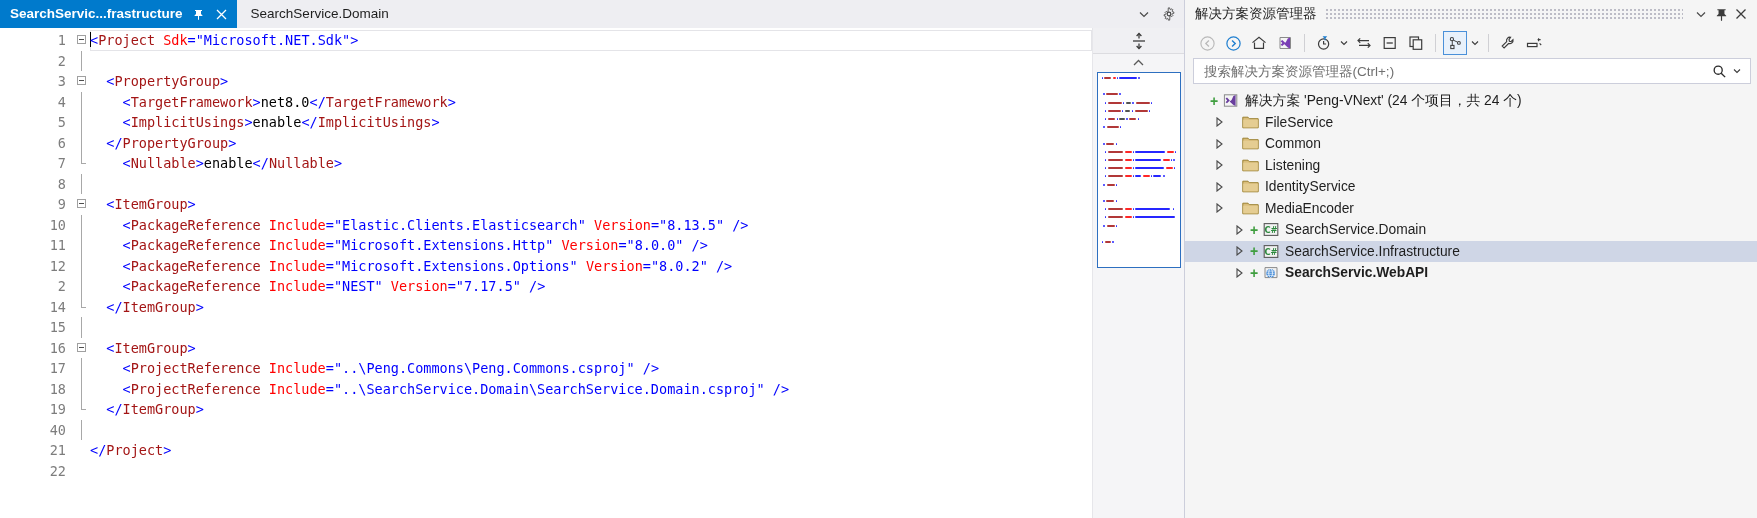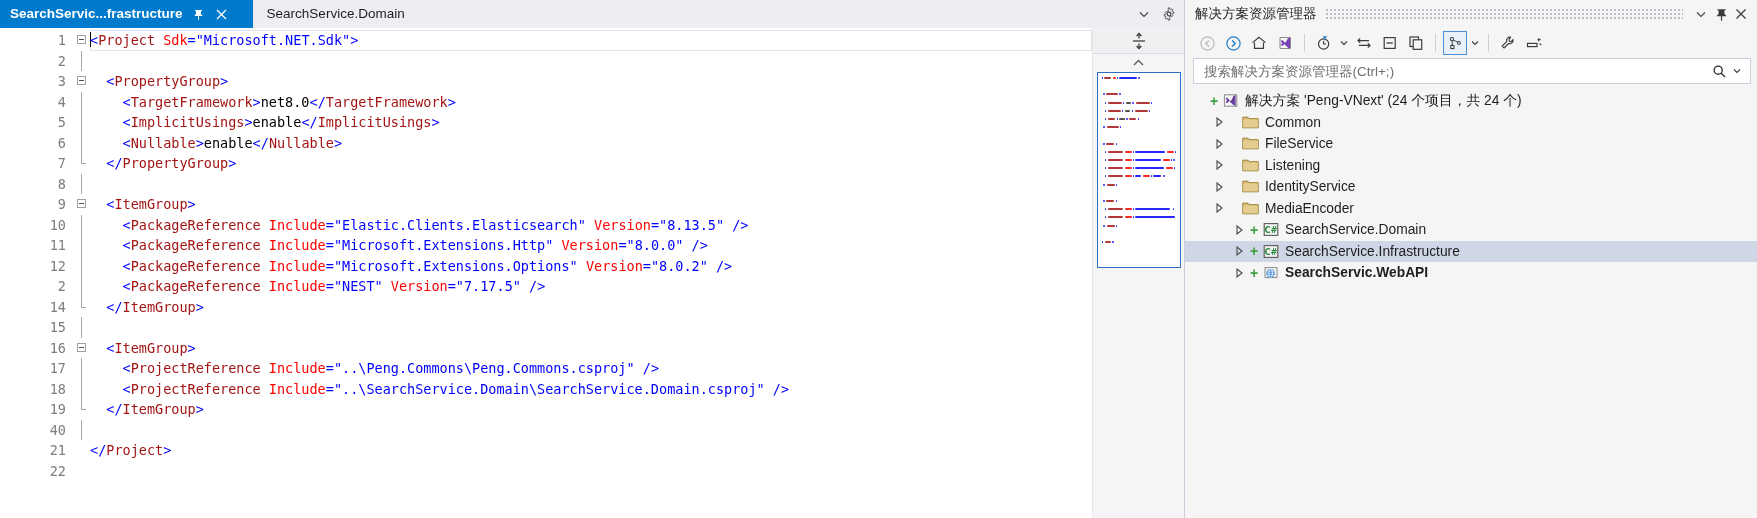--- a/index.html
+++ b/index.html
@@ -23,21 +23,21 @@
 
   
   .tabstrip {
     height: 28px; min-height: 28px;
     background: #eeeef2;
     display: flex; align-items: stretch;
     position: relative;
   }
   .tab {
     display: flex; align-items: center;
-    padding: 0 24px 0 10px;
+    padding: 0 8px 0 10px;
     font-size: 13.5px;
     height: 28px;
     white-space: nowrap;
     cursor: default;
   }
   .tab.active {
     background: #007acc;
     color: #ffffff;
     font-weight: bold;
   }
@@ -372,22 +372,22 @@
           </div>
           <div class="foldrow"></div>
           <div class="foldrow"></div>
         </div>
       <div class="code-area" id="codearea">
           <div class="code-line first"><span class="caret"></span><span class="tk-brk">&lt;</span><span class="tk-tag">Project</span><span class="tk-txt"> </span><span class="tk-attr">Sdk</span><span class="tk-brk">=</span><span class="tk-val">"Microsoft.NET.Sdk"</span><span class="tk-brk">&gt;</span></div>
           <div class="code-line">&nbsp;</div>
           <div class="code-line"><span class="tk-txt">  </span><span class="tk-brk">&lt;</span><span class="tk-tag">PropertyGroup</span><span class="tk-brk">&gt;</span></div>
           <div class="code-line"><span class="tk-txt">    </span><span class="tk-brk">&lt;</span><span class="tk-tag">TargetFramework</span><span class="tk-brk">&gt;</span><span class="tk-txt">net8.0</span><span class="tk-brk">&lt;/</span><span class="tk-tag">TargetFramework</span><span class="tk-brk">&gt;</span></div>
           <div class="code-line"><span class="tk-txt">    </span><span class="tk-brk">&lt;</span><span class="tk-tag">ImplicitUsings</span><span class="tk-brk">&gt;</span><span class="tk-txt">enable</span><span class="tk-brk">&lt;/</span><span class="tk-tag">ImplicitUsings</span><span class="tk-brk">&gt;</span></div>
+          <div class="code-line"><span class="tk-txt">  </span><span class="tk-brk">&lt;/</span><span class="tk-tag">PropertyGroup</span><span class="tk-brk">&gt;</span></div>
           <div class="code-line"><span class="tk-txt">    </span><span class="tk-brk">&lt;</span><span class="tk-tag">Nullable</span><span class="tk-brk">&gt;</span><span class="tk-txt">enable</span><span class="tk-brk">&lt;/</span><span class="tk-tag">Nullable</span><span class="tk-brk">&gt;</span></div>
-          <div class="code-line"><span class="tk-txt">  </span><span class="tk-brk">&lt;/</span><span class="tk-tag">PropertyGroup</span><span class="tk-brk">&gt;</span></div>
           <div class="code-line">&nbsp;</div>
           <div class="code-line"><span class="tk-txt">  </span><span class="tk-brk">&lt;</span><span class="tk-tag">ItemGroup</span><span class="tk-brk">&gt;</span></div>
           <div class="code-line"><span class="tk-txt">    </span><span class="tk-brk">&lt;</span><span class="tk-tag">PackageReference</span><span class="tk-txt"> </span><span class="tk-attr">Include</span><span class="tk-brk">=</span><span class="tk-val">"Elastic.Clients.Elasticsearch"</span><span class="tk-txt"> </span><span class="tk-attr">Version</span><span class="tk-brk">=</span><span class="tk-val">"8.13.5"</span><span class="tk-txt"> </span><span class="tk-brk">/&gt;</span></div>
           <div class="code-line"><span class="tk-txt">    </span><span class="tk-brk">&lt;</span><span class="tk-tag">PackageReference</span><span class="tk-txt"> </span><span class="tk-attr">Include</span><span class="tk-brk">=</span><span class="tk-val">"Microsoft.Extensions.Http"</span><span class="tk-txt"> </span><span class="tk-attr">Version</span><span class="tk-brk">=</span><span class="tk-val">"8.0.0"</span><span class="tk-txt"> </span><span class="tk-brk">/&gt;</span></div>
           <div class="code-line"><span class="tk-txt">    </span><span class="tk-brk">&lt;</span><span class="tk-tag">PackageReference</span><span class="tk-txt"> </span><span class="tk-attr">Include</span><span class="tk-brk">=</span><span class="tk-val">"Microsoft.Extensions.Options"</span><span class="tk-txt"> </span><span class="tk-attr">Version</span><span class="tk-brk">=</span><span class="tk-val">"8.0.2"</span><span class="tk-txt"> </span><span class="tk-brk">/&gt;</span></div>
           <div class="code-line"><span class="tk-txt">    </span><span class="tk-brk">&lt;</span><span class="tk-tag">PackageReference</span><span class="tk-txt"> </span><span class="tk-attr">Include</span><span class="tk-brk">=</span><span class="tk-val">"NEST"</span><span class="tk-txt"> </span><span class="tk-attr">Version</span><span class="tk-brk">=</span><span class="tk-val">"7.17.5"</span><span class="tk-txt"> </span><span class="tk-brk">/&gt;</span></div>
           <div class="code-line"><span class="tk-txt">  </span><span class="tk-brk">&lt;/</span><span class="tk-tag">ItemGroup</span><span class="tk-brk">&gt;</span></div>
           <div class="code-line">&nbsp;</div>
           <div class="code-line"><span class="tk-txt">  </span><span class="tk-brk">&lt;</span><span class="tk-tag">ItemGroup</span><span class="tk-brk">&gt;</span></div>
           <div class="code-line"><span class="tk-txt">    </span><span class="tk-brk">&lt;</span><span class="tk-tag">ProjectReference</span><span class="tk-txt"> </span><span class="tk-attr">Include</span><span class="tk-brk">=</span><span class="tk-val">"..\Peng.Commons\Peng.Commons.csproj"</span><span class="tk-txt"> </span><span class="tk-brk">/&gt;</span></div>
@@ -658,37 +658,37 @@
               <path d="M2 1 L7 5 L2 9 Z" fill="none" stroke="#4a4a4a" stroke-width="1.1"></path>
             </svg>
           </span>
           <span class="plus"></span>
           <span class="ic">
             <svg width="17" height="15" viewBox="0 0 17 15">
               <path d="M0.8 2.2h5.2l1.3 1.5h8.9v9.1H0.8z" fill="#d9bd7a" stroke="#9b8031" stroke-width="1"></path>
               <path d="M1.2 4.6h14.6v7.8H1.2z" fill="#e5cd92" stroke="none"></path>
             </svg>
           </span>
-          <span class="tree-label">Common</span>
+          <span class="tree-label">FileService</span>
         </div>
         <div class="tree-row">
           <span class="indent" style="width: 26px;"></span>
           <span class="tw">
             <svg width="9" height="10" viewBox="0 0 9 10">
               <path d="M2 1 L7 5 L2 9 Z" fill="none" stroke="#4a4a4a" stroke-width="1.1"></path>
             </svg>
           </span>
           <span class="plus"></span>
           <span class="ic">
             <svg width="17" height="15" viewBox="0 0 17 15">
               <path d="M0.8 2.2h5.2l1.3 1.5h8.9v9.1H0.8z" fill="#d9bd7a" stroke="#9b8031" stroke-width="1"></path>
               <path d="M1.2 4.6h14.6v7.8H1.2z" fill="#e5cd92" stroke="none"></path>
             </svg>
           </span>
-          <span class="tree-label">FileService</span>
+          <span class="tree-label">Common</span>
         </div>
         <div class="tree-row">
           <span class="indent" style="width: 26px;"></span>
           <span class="tw">
             <svg width="9" height="10" viewBox="0 0 9 10">
               <path d="M2 1 L7 5 L2 9 Z" fill="none" stroke="#4a4a4a" stroke-width="1.1"></path>
             </svg>
           </span>
           <span class="plus"></span>
           <span class="ic">

